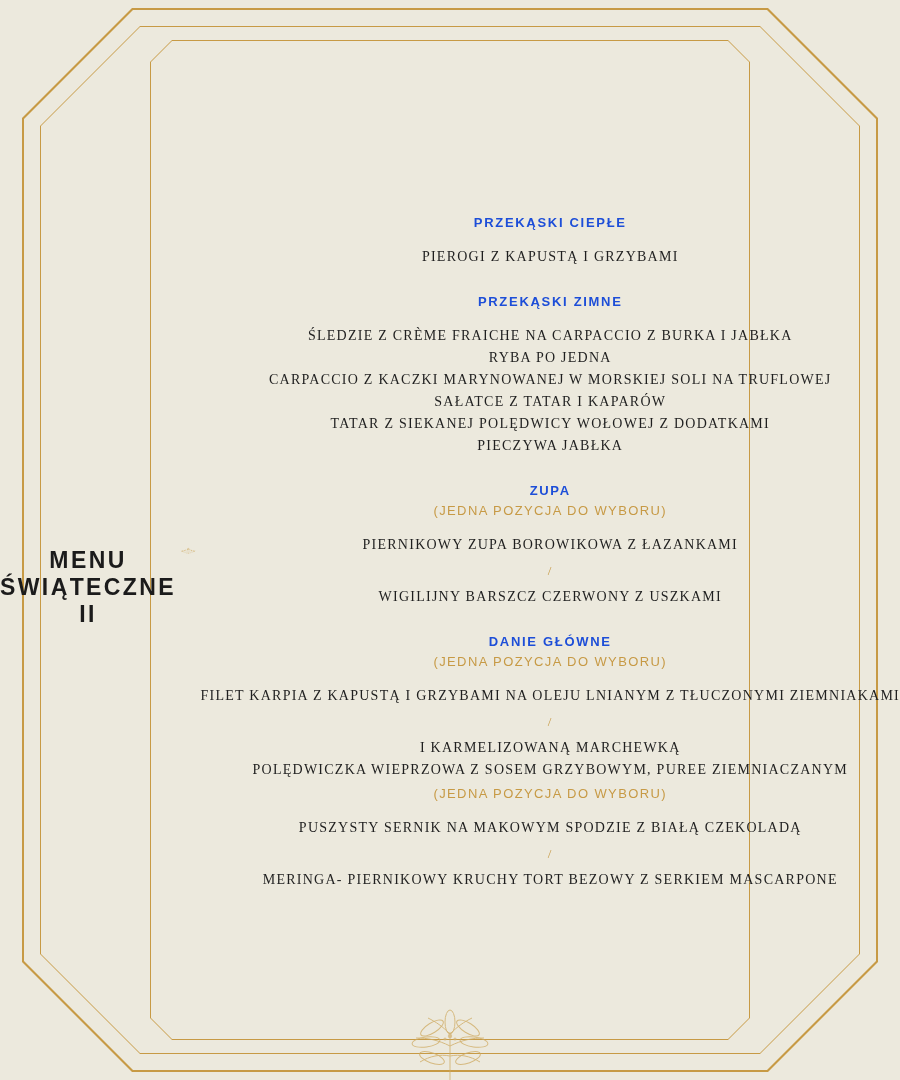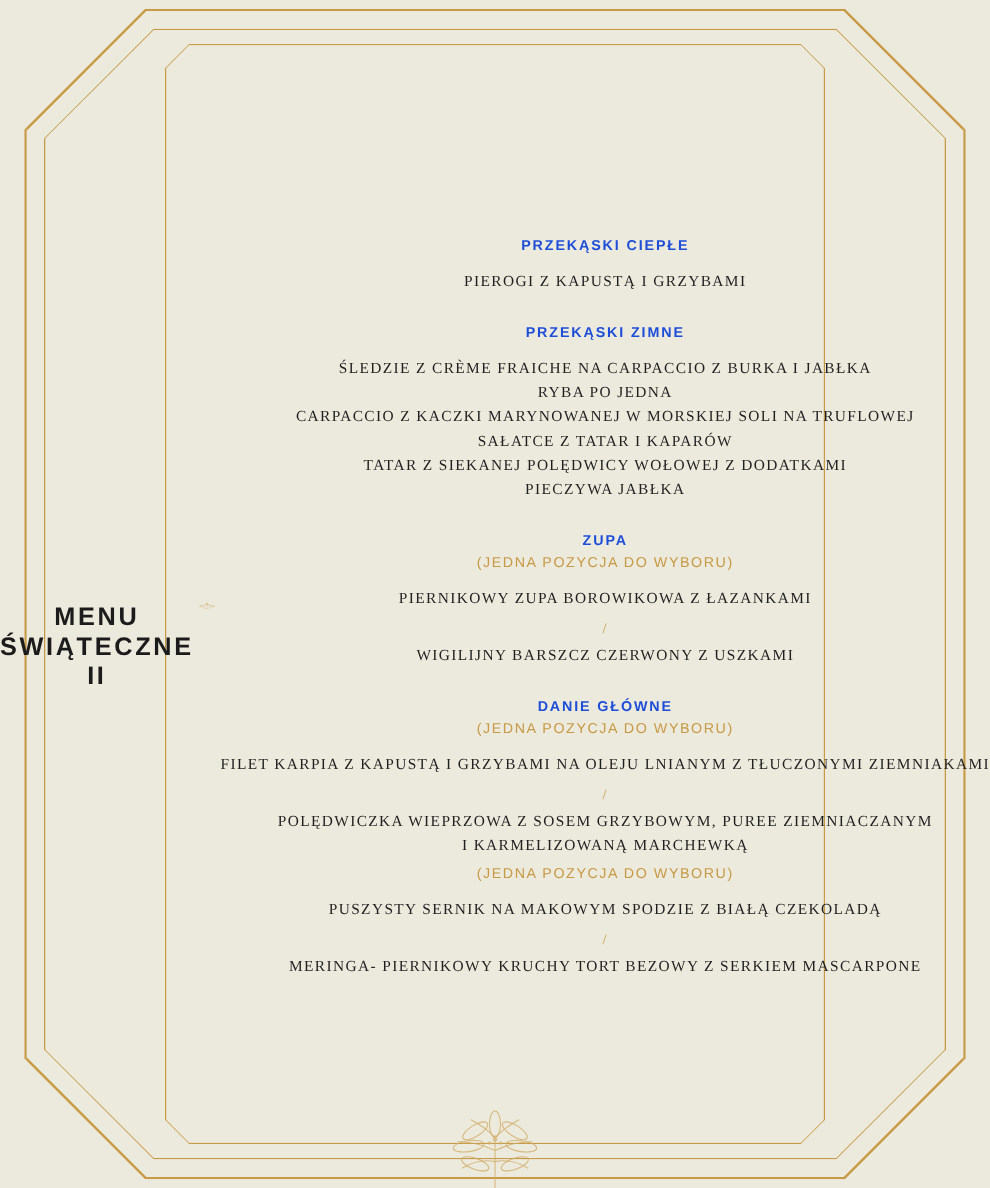--- a/index.html
+++ b/index.html
@@ -288,22 +288,22 @@
       </div>
       <div class="section">
         <div class="section-title">DANIE GŁÓWNE</div>
         <div class="section-note">(JEDNA POZYCJA DO WYBORU)</div>
         <div class="items">
           <div class="item-block">
             <div class="item-line">FILET KARPIA Z KAPUSTĄ I GRZYBAMI NA OLEJU LNIANYM Z TŁUCZONYMI ZIEMNIAKAMI</div>
           </div>
           <div class="sep">/</div>
           <div class="item-block">
+            <div class="item-line">I KARMELIZOWANĄ MARCHEWKĄ</div>
             <div class="item-line">POLĘDWICZKA WIEPRZOWA Z SOSEM GRZYBOWYM, PUREE ZIEMNIACZANYM</div>
-            <div class="item-line">I KARMELIZOWANĄ MARCHEWKĄ</div>
           </div>
         </div>
       </div>
       <div class="section">
         <div class="section-note">(JEDNA POZYCJA DO WYBORU)</div>
         <div class="items">
           <div class="item-block">
             <div class="item-line">PUSZYSTY SERNIK NA MAKOWYM SPODZIE Z BIAŁĄ CZEKOLADĄ</div>
           </div>
           <div class="sep">/</div>

